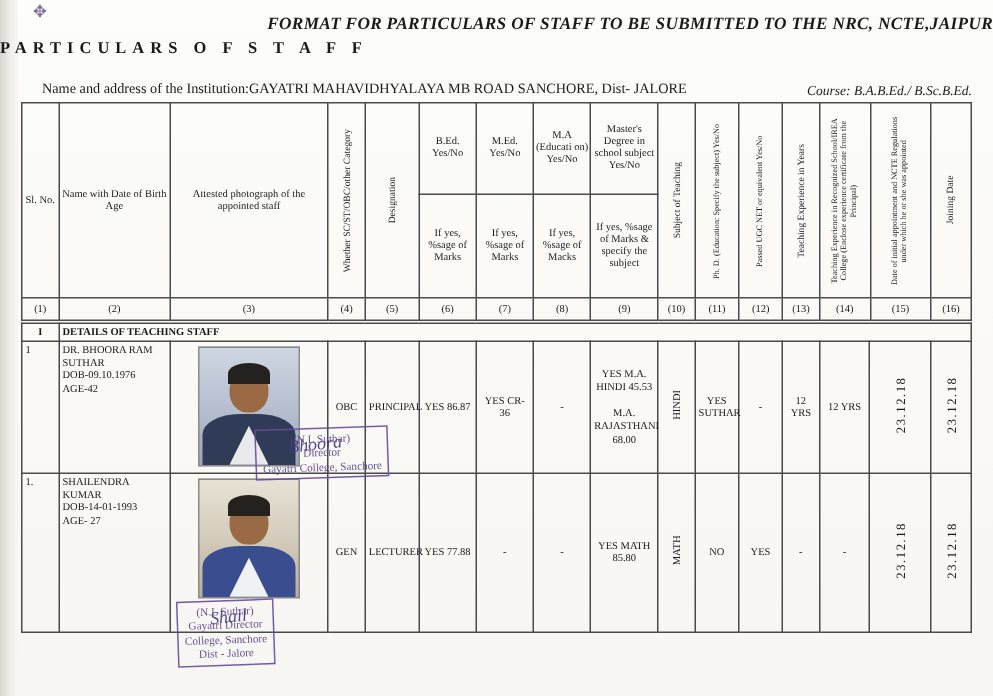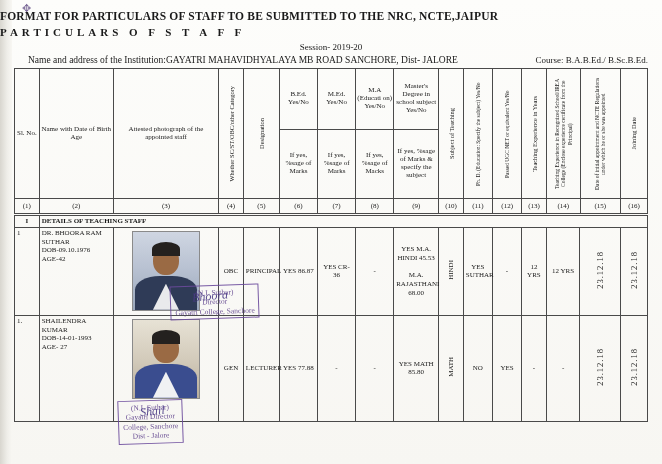--- a/index.html
+++ b/index.html
@@ -16,36 +16,36 @@
   }
   .edge-left{
     position:absolute;left:0;top:0;width:12px;height:464px;
     background:linear-gradient(90deg,#d8d6cf 0%,#efeee9 60%,#f8f7f3 100%);
   }
   .punch{
     position:absolute;left:22px;top:2px;width:10px;height:12px;
     color:#7e6d9a;font-size:11px;line-height:12px;
   }
   .title{
-    position:absolute;left:0;right:0;top:10px;text-align:left;
-    font-size:11.5px;font-weight:bold;letter-spacing:.2px;
+    position:absolute;left:0;right:0;top:10px;text-align:right;
+    font-size:11.5px;font-weight:bold;letter-spacing:.2px;font-style:italic;
   }
   .subtitle{
     position:absolute;left:0;right:0;top:26px;text-align:left;
     font-size:11px;font-weight:bold;letter-spacing:4px;
   }
   .session{
     position:absolute;left:0;right:0;top:42px;text-align:center;
     font-size:9px;
   }
   .inst-line{
     position:absolute;left:28px;top:55px;right:14px;
     font-size:9.5px;
   }
-  .inst-line .course{float:right;font-size:9px;}
+  .inst-line .course{float:right;font-size:9px;font-style:italic;}
 
   
   table{border-collapse:collapse;}
   .tbl{
     position:absolute;left:14px;top:68px;
     width:634px;
     table-layout:fixed;
   }
   .tbl td,.tbl th{
     border:1px solid #4a4a4a;
@@ -170,21 +170,20 @@
 </style>
 </head>
 <body>
 
 <div class="page">
   <div class="edge-left"></div>
   <div class="punch">✥</div>
 
   <div class="title">FORMAT FOR PARTICULARS OF STAFF TO BE SUBMITTED TO THE NRC, NCTE,JAIPUR</div>
   <div class="subtitle">PARTICULARS   O F   S T A F F</div>
-  <div class="session">Session- 2019-20</div>
 
   <div class="inst-line">
     <span class="course">Course: B.A.B.Ed./ B.Sc.B.Ed.</span>
     <span>Name and address   of the Institution:</span><span>GAYATRI MAHAVIDHYALAYA   MB ROAD SANCHORE, Dist- JALORE</span>
   </div>
 
   <table class="tbl">
     <colgroup>
       <col style="width:22px">
         <col style="width:66px">

